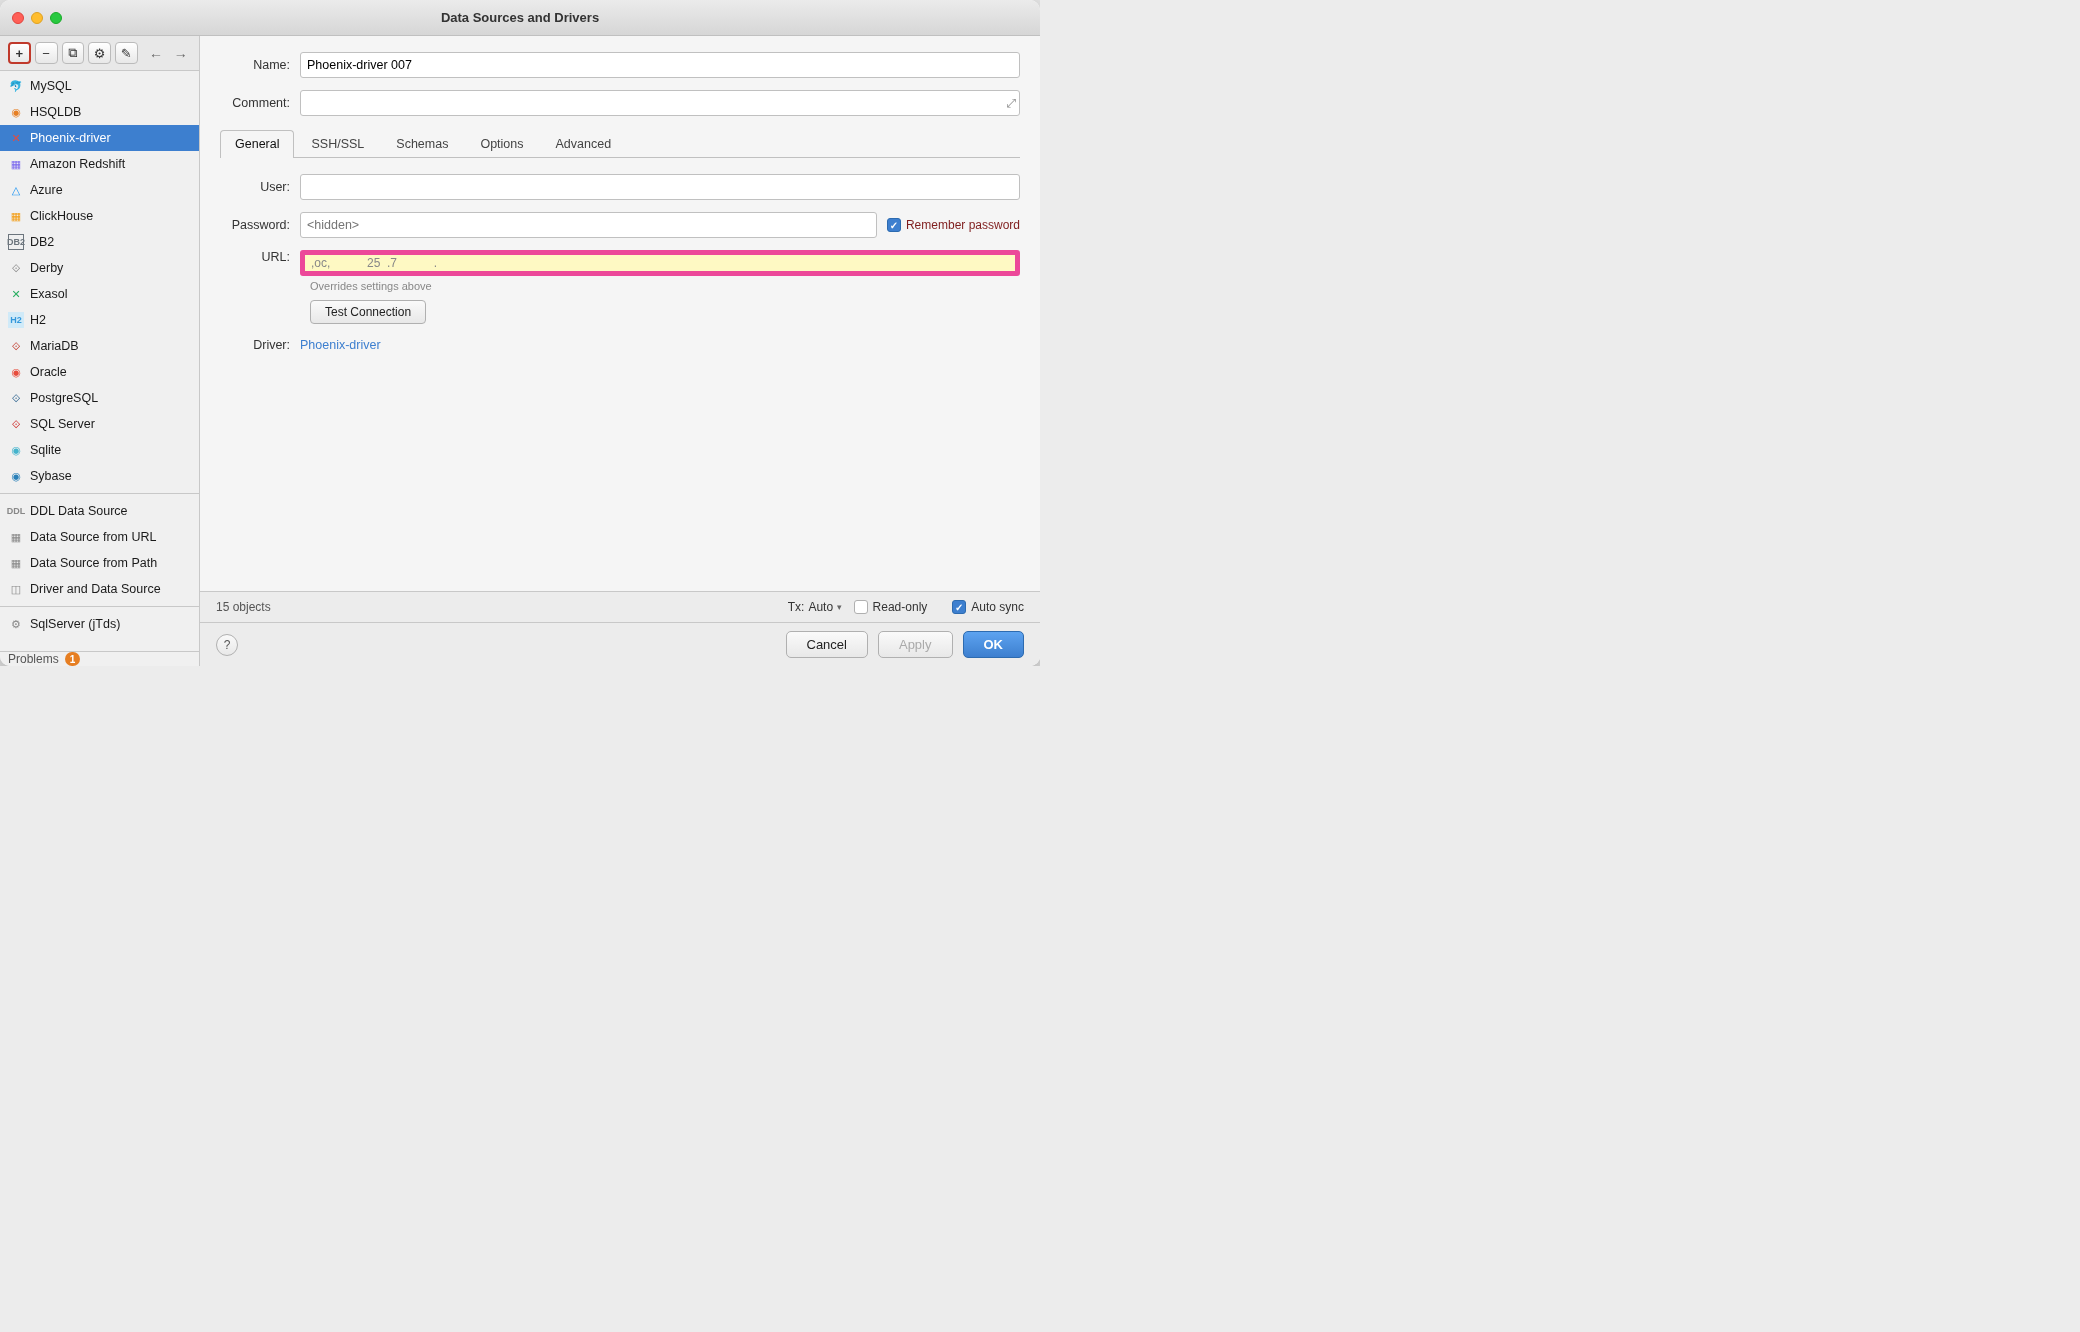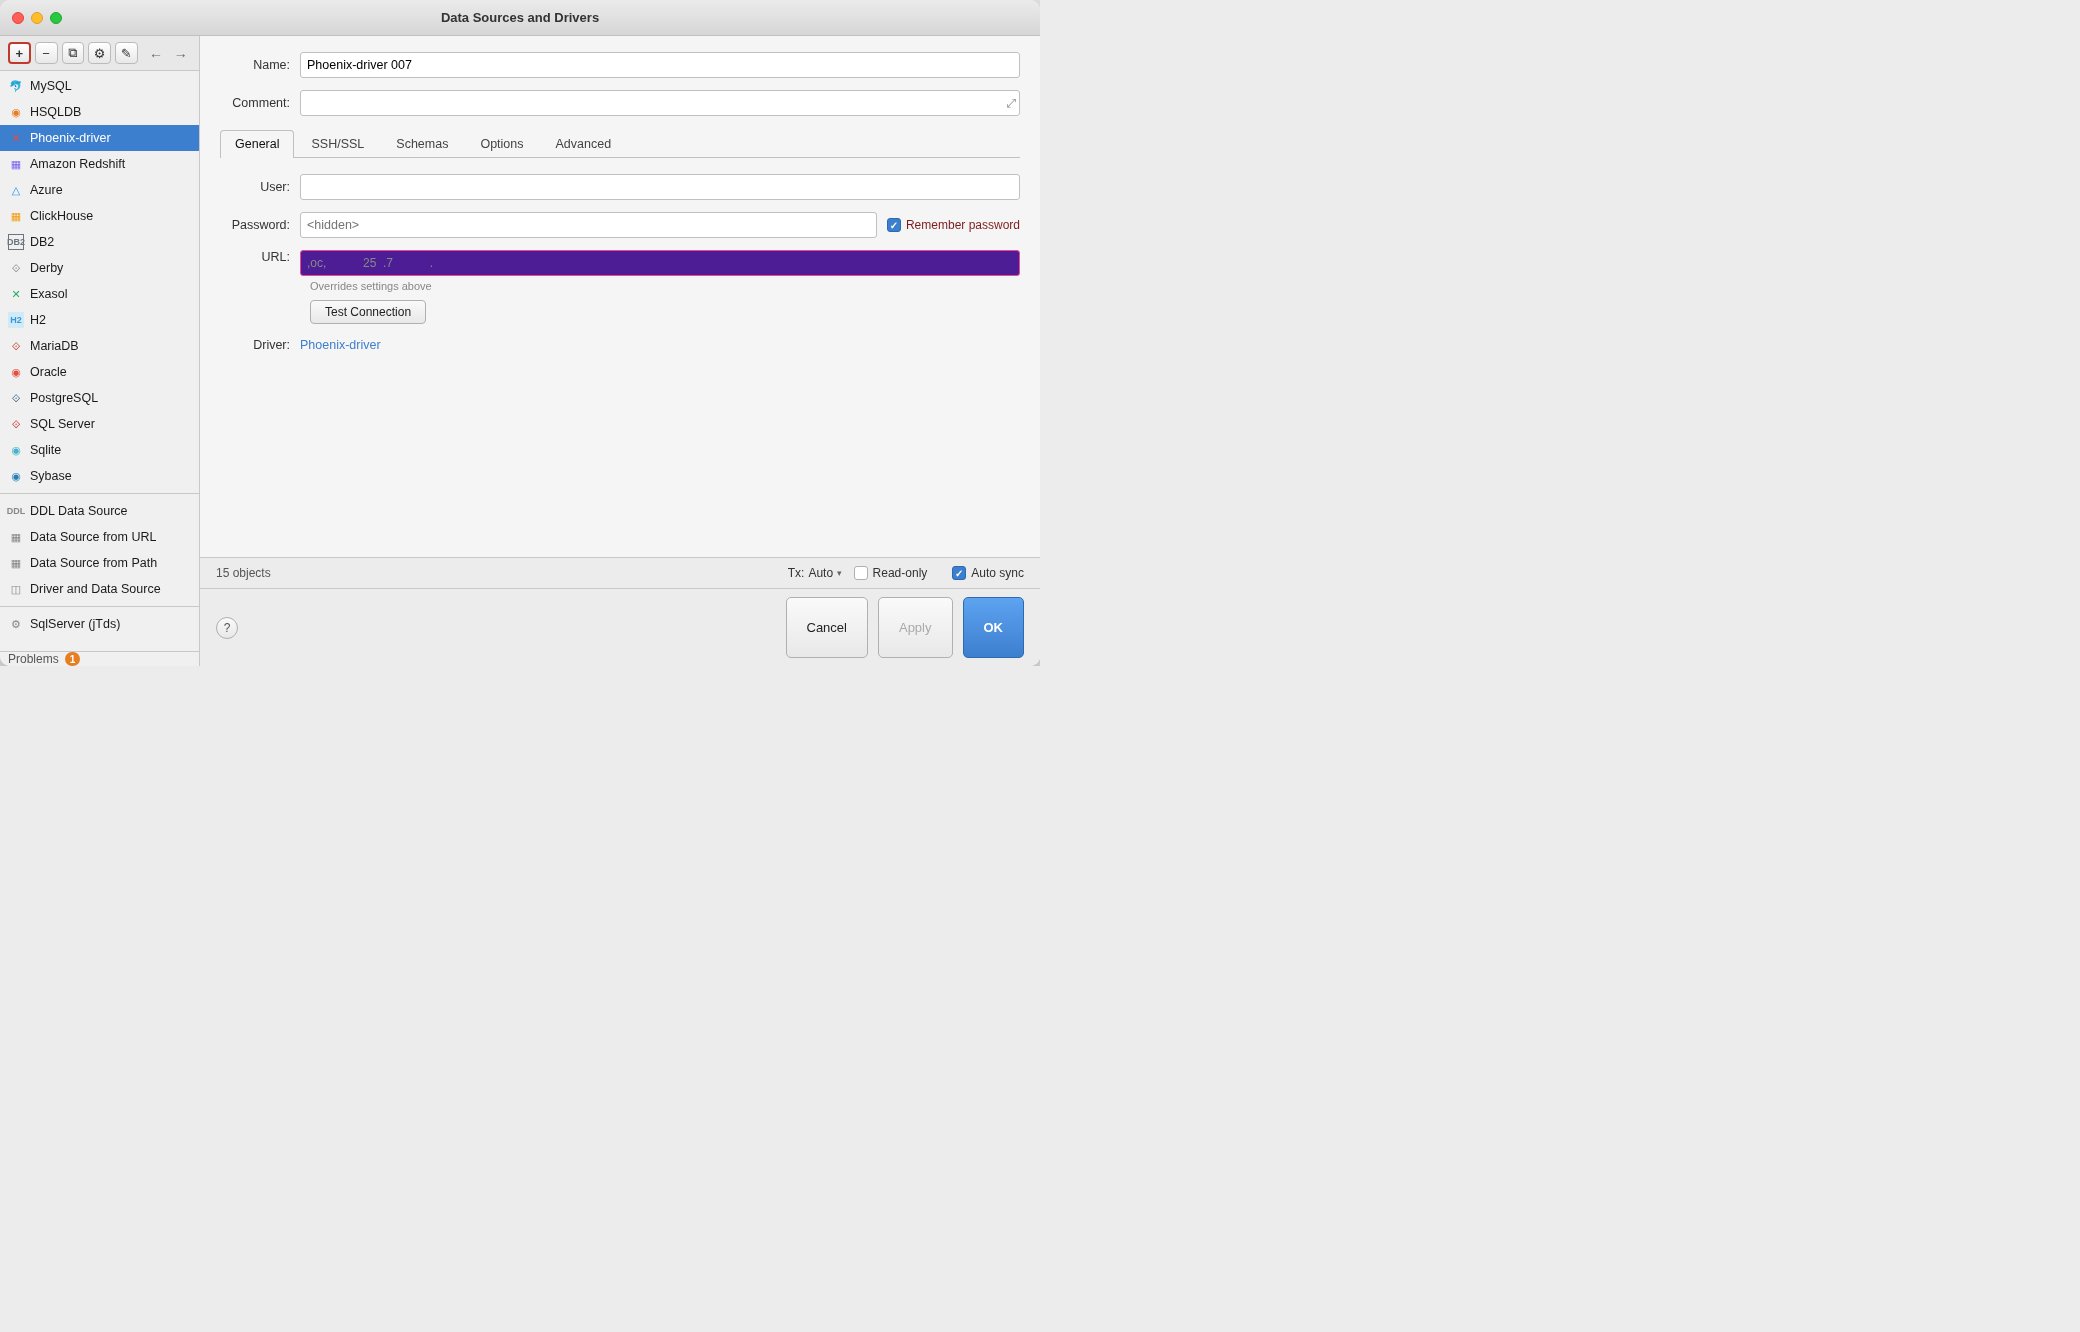--- a/index.html
+++ b/index.html
@@ -326,25 +326,25 @@
       font-weight: bold;
     }
     .url-row {
       display: flex;
       align-items: flex-start;
       margin-bottom: 4px;
     }
     .url-input {
       flex: 1;
       height: 26px;
-      border: 1px solid #ec4899;
+      border: 5px solid #ec4899;
       border-radius: 3px;
       padding: 0 6px;
       font-size: 12px;
-      background: #4c1d95;
+      background: #fef9c3;
       outline: none;
       color: #888;
     }
     .url-hint {
       font-size: 11px;
       color: #888;
       margin-left: 90px;
       margin-bottom: 8px;
     }
     .test-connection-btn {
@@ -423,21 +423,21 @@
     .footer {
       display: flex;
       align-items: center;
       justify-content: flex-end;
       padding: 8px 16px;
       background: #ececec;
       border-top: 1px solid #c8c8c8;
       gap: 10px;
     }
     .footer-btn {
-      padding: 22px 20px;
+      padding: 5px 20px;
       border-radius: 5px;
       font-size: 13px;
       cursor: pointer;
       border: 1px solid #b0b0b0;
     }
     .btn-cancel {
       background: linear-gradient(180deg, #fafafa 0%, #e8e8e8 100%);
       color: #222;
     }
     .btn-apply {

